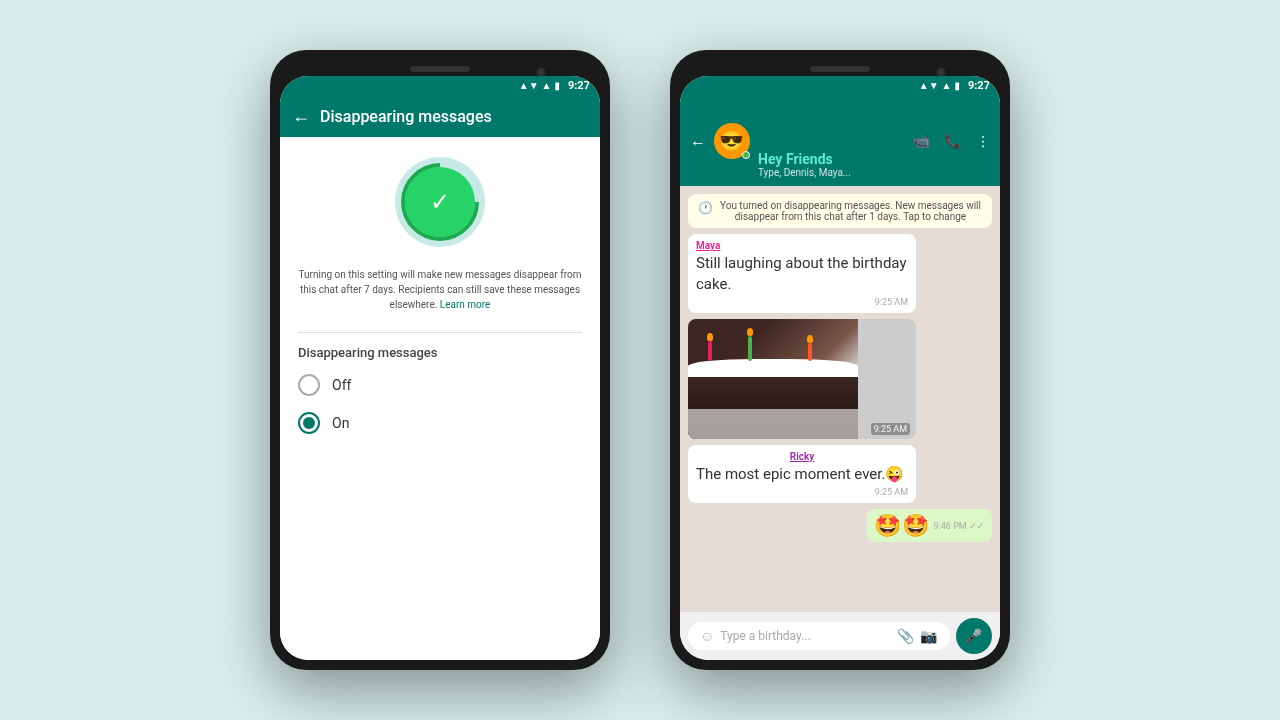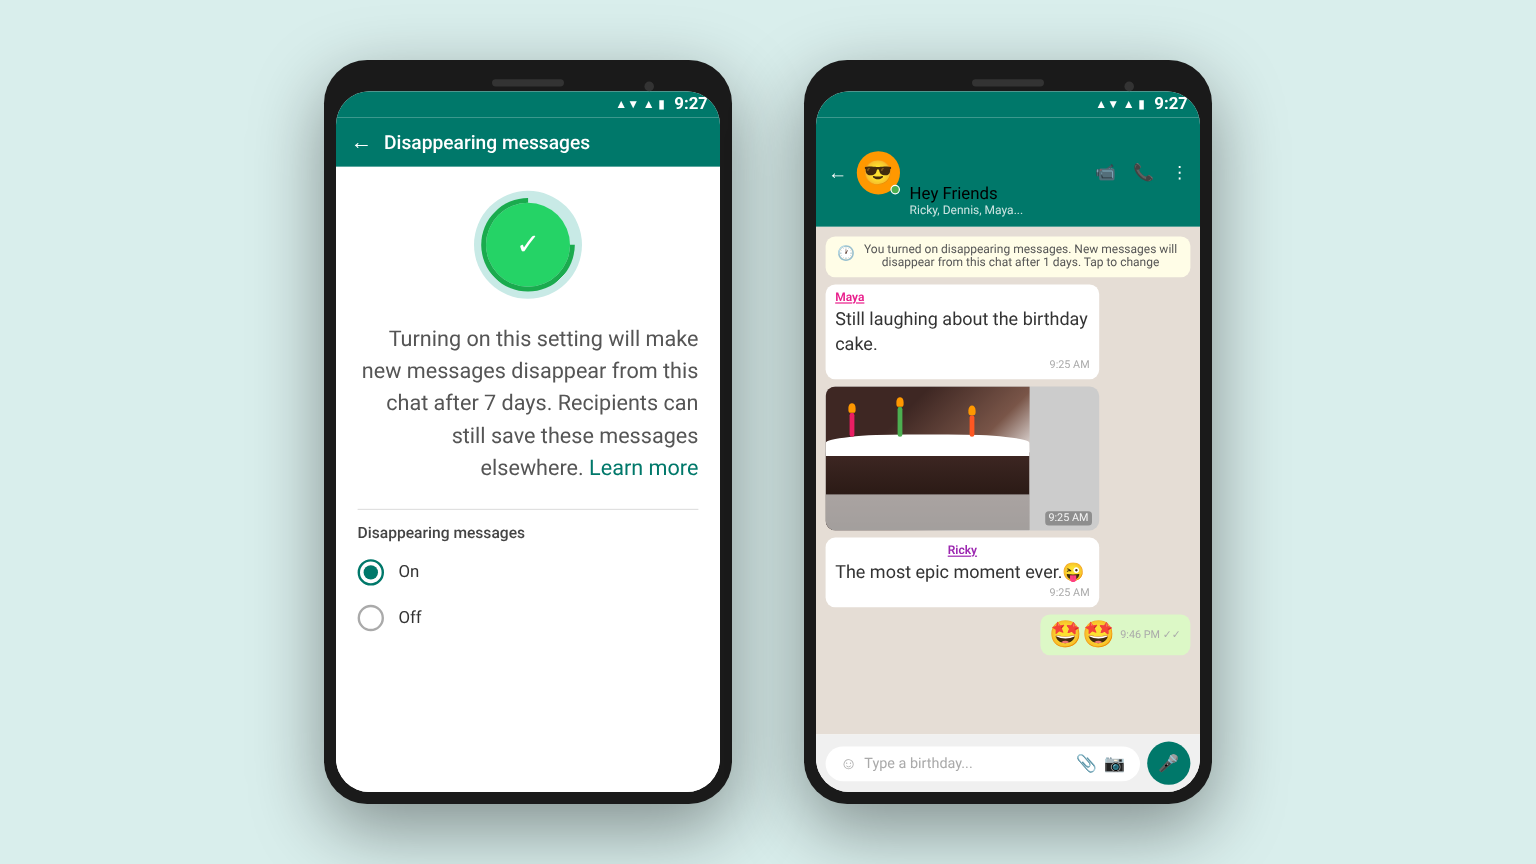--- a/index.html
+++ b/index.html
@@ -68,21 +68,21 @@
     .status-bar {
       background: #00786a;
       display: flex;
       justify-content: flex-end;
       align-items: center;
       padding: 3px 10px;
       gap: 4px;
     }
     .status-bar .time {
       color: white;
-      font-size: 14px;
+      font-size: 11px;
       font-weight: bold;
     }
     .status-icons {
       display: flex;
       align-items: center;
       gap: 3px;
       margin-right: 4px;
     }
     .signal-icon, .wifi-icon, .battery-icon {
       color: white;
@@ -144,24 +144,24 @@
       border-radius: 50%;
       border: 4px solid #1aab4e;
       border-right-color: transparent;
       transform: rotate(-45deg);
     }
     .check-icon {
       color: white;
       font-size: 24px;
     }
     .description-text {
-      font-size: 18px;
+      font-size: 10px;
       color: #555;
       line-height: 1.5;
-      text-align: right;
+      text-align: center;
       margin-bottom: 16px;
     }
     .learn-more {
       color: #00786a;
       text-decoration: none;
     }
     .divider {
       width: 100%;
       height: 1px;
       background: #e0e0e0;
@@ -240,23 +240,23 @@
       border-radius: 50%;
       position: absolute;
       bottom: 0;
       right: 0;
       border: 1px solid white;
     }
     .chat-info {
       flex: 1;
     }
     .chat-name {
-      color: #000000;
+      color: #5eead4;
       font-size: 14px;
-      font-weight: 400;
+      font-weight: 700;
       margin-top: 48px;
     }
     .chat-subtitle {
       color: rgba(255,255,255,0.8);
       font-size: 10px;
     }
     .chat-actions {
       display: flex;
       gap: 14px;
       align-items: center;
@@ -425,30 +425,30 @@
             <span class="check-icon">✓</span>
           </div>
         </div>
         <p class="description-text">
           <span>Turning on this setting will make new messages disappear from this chat after 7 days. Recipients can still save these messages elsewhere.</span>&nbsp;<a class="learn-more">Learn more</a>
         </p>
         <div class="divider"></div>
         <div class="section-label">Disappearing messages</div>
 
         <div class="radio-option">
+          <div class="radio-outer empty">
+          </div>
+          <span class="radio-label">Off</span>
+        </div>
+
+        <div class="radio-option">
           <div class="radio-outer selected">
             <div class="radio-inner"></div>
           </div>
           <span class="radio-label">On</span>
-        </div>
-
-        <div class="radio-option">
-          <div class="radio-outer empty">
-          </div>
-          <span class="radio-label">Off</span>
         </div>
       </div>
     </div>
   </div>
 
   <div class="phone">
     <div class="phone-top-bar">
       <div class="phone-speaker"></div>
       <div class="phone-camera"></div>
     </div>
@@ -464,21 +464,21 @@
       </div>
 
       <div class="chat-header">
         <span class="chat-back">←</span>
         <div class="chat-avatar">
           <span>😎</span>
           <div class="online-dot"></div>
         </div>
         <div class="chat-info">
           <div class="chat-name">Hey Friends</div>
-          <div class="chat-subtitle">Ricky, Dennis, Maya...</div>
+          <div class="chat-subtitle">Type, Dennis, Maya...</div>
         </div>
         <div class="chat-actions">
           <span class="chat-action-icon">📹</span>
           <span class="chat-action-icon">📞</span>
           <span class="chat-action-icon">⋮</span>
         </div>
       </div>
 
       <div class="chat-body">
 

